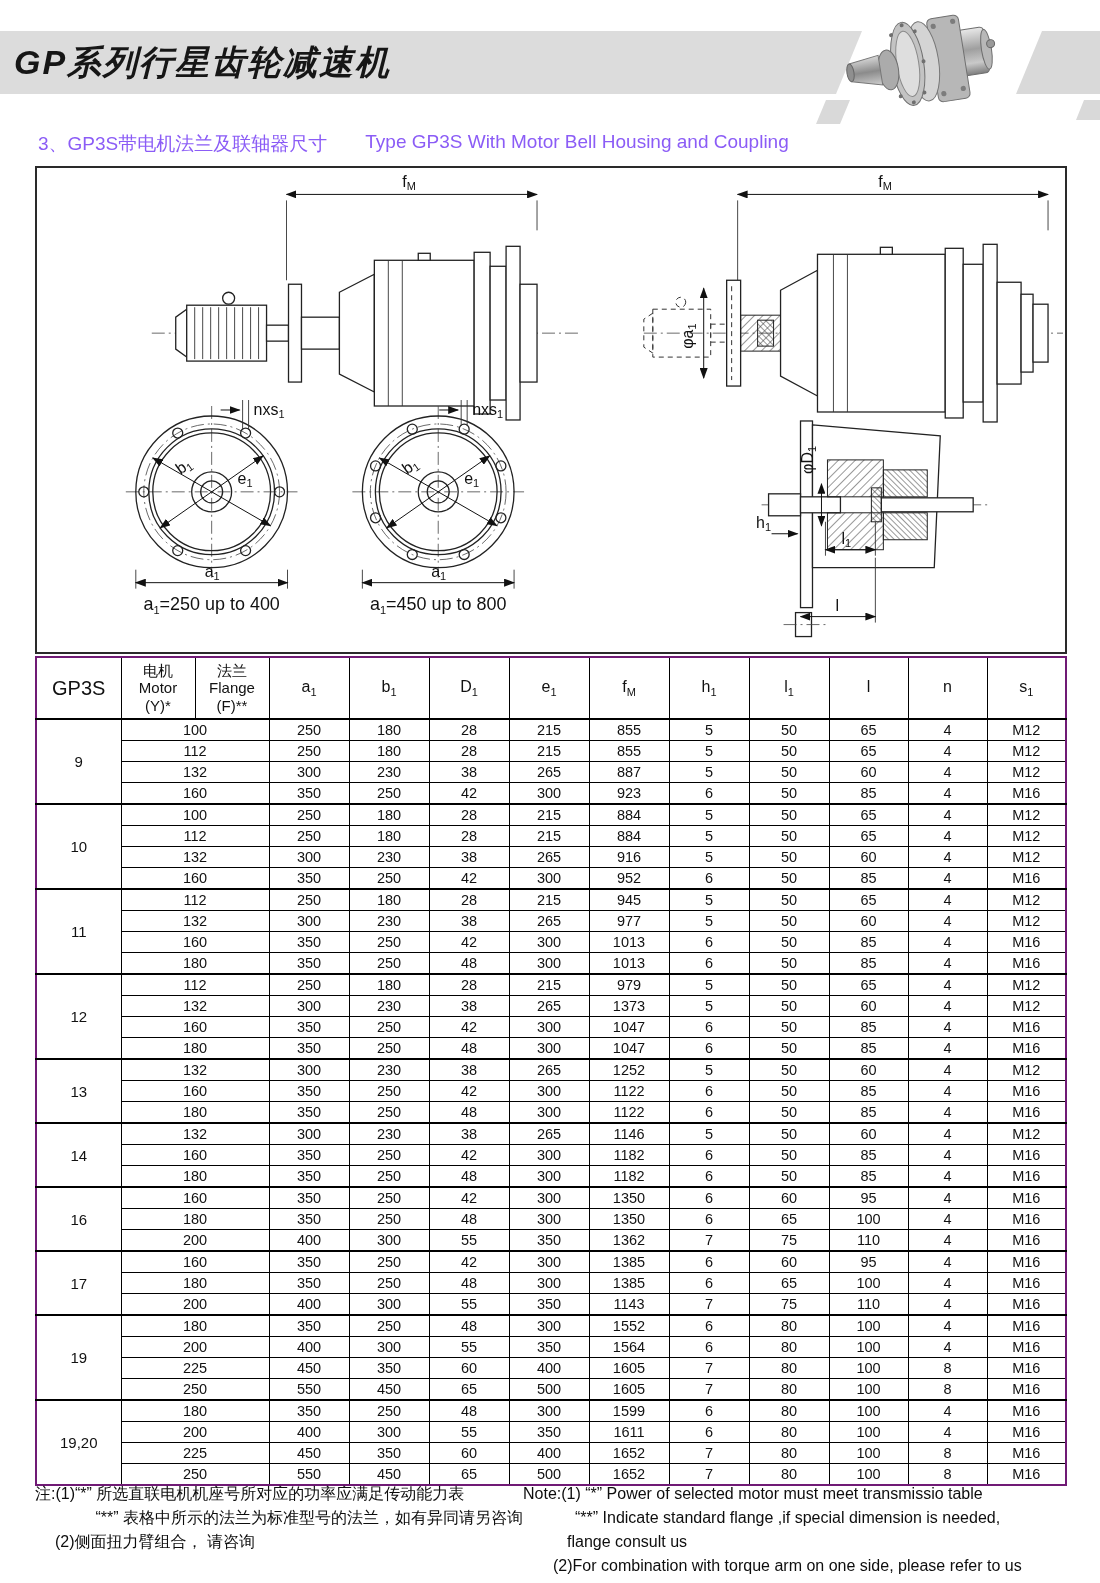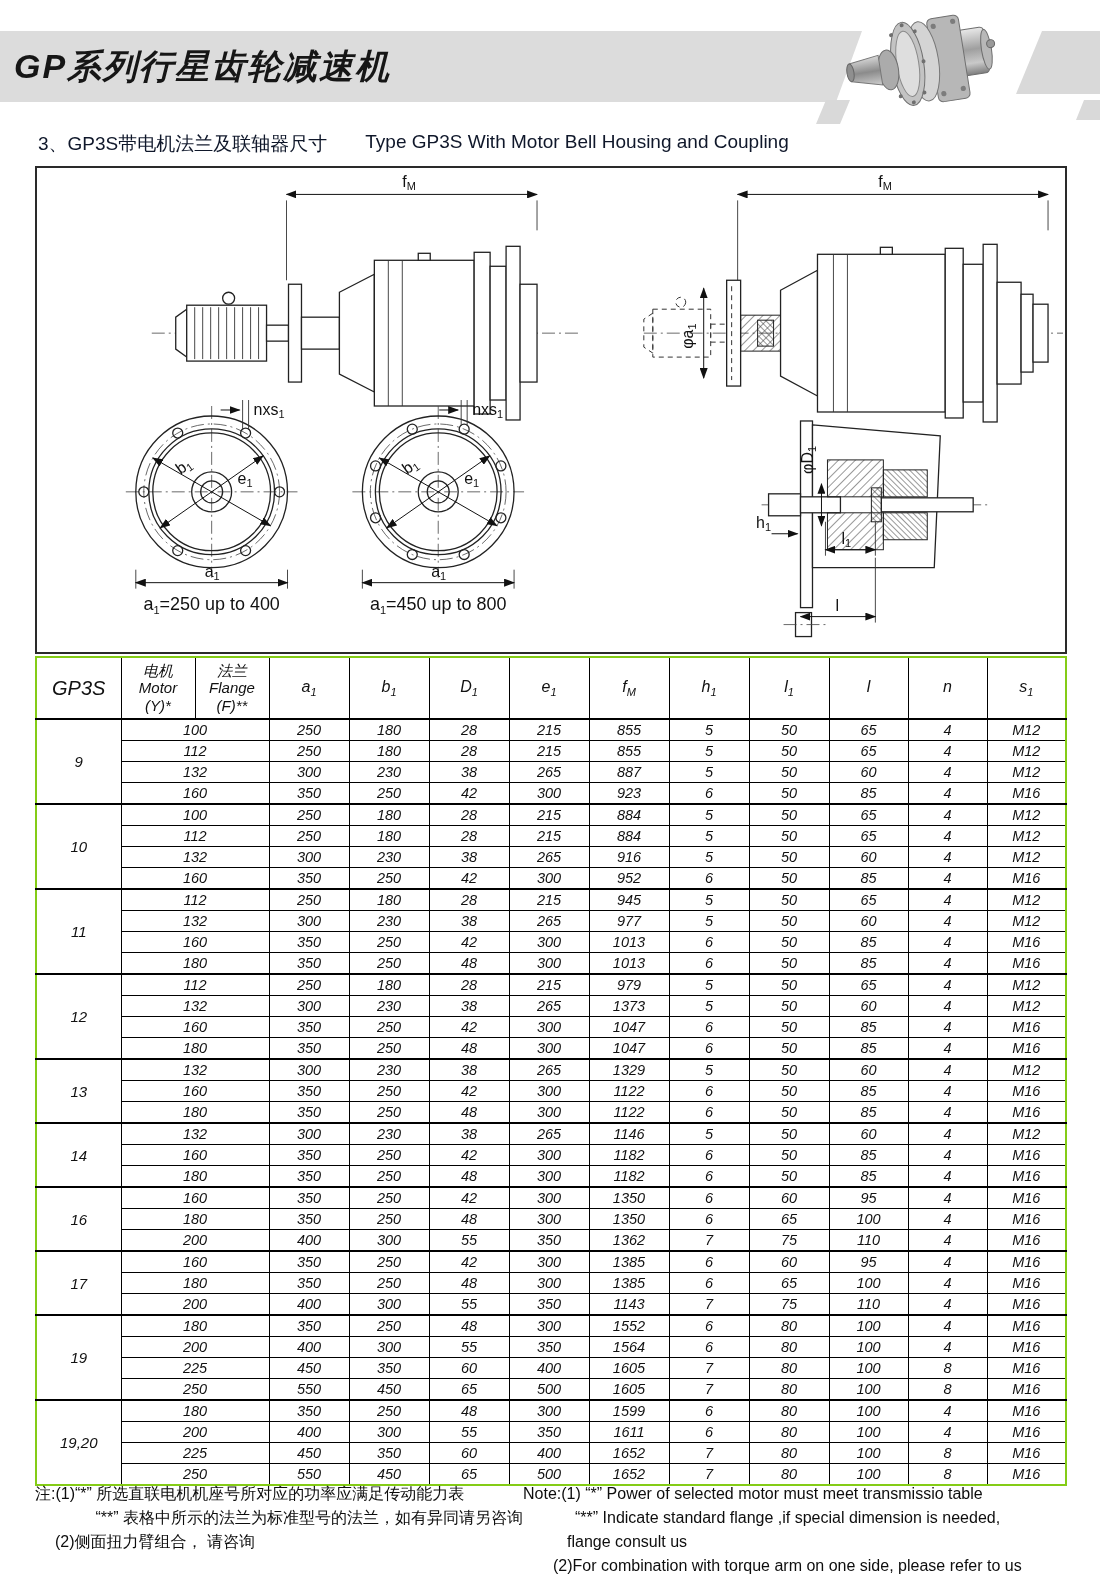--- a/index.html
+++ b/index.html
@@ -1,35 +1,35 @@
 <!DOCTYPE html>
 <html><head>
 <meta charset="utf-8">
 <style>
   html,body{margin:0;padding:0;background:#fff;}
   body{font-family:"Liberation Sans","DejaVu Sans",sans-serif;color:#111;}
   #page{position:relative;width:1100px;height:1583px;background:#fff;overflow:hidden;}
 
   
-  .title-band{position:absolute;left:0;top:31px;width:862px;height:71px;background:#dcdcdc;
+  .title-band{position:absolute;left:0;top:31px;width:862px;height:63px;background:#dcdcdc;
     clip-path:polygon(0 0,100% 0,calc(100% - 26px) 100%,0 100%);display:flex;align-items:center;}
   .title-band h1{margin:0 0 0 14px;font-size:34px;font-weight:bold;font-style:italic;
     letter-spacing:2px;color:#161616;}
   .para{position:absolute;background:#d9d9d9;}
   .para-right{left:1012px;top:31px;width:88px;height:63px;
     clip-path:polygon(30px 0,100% 0,100% 100%,4px 100%);}
   .para-acc1{left:816px;top:100px;width:34px;height:24px;
     clip-path:polygon(10px 0,100% 0,24px 100%,0 100%);}
   .para-acc2{left:1076px;top:100px;width:24px;height:20px;
     clip-path:polygon(8px 0,100% 0,100% 100%,0 100%);}
   .photo-wrap{position:absolute;left:836px;top:6px;width:180px;height:118px;}
 
   
   .section-title{position:absolute;left:38px;top:131px;width:1020px;display:flex;gap:38px;
-    font-size:19px;color:#0f172a;white-space:nowrap;}
+    font-size:19px;color:#8b5cf6;white-space:nowrap;}
 
   
   .drawing-panel{position:absolute;left:35px;top:166px;width:1028px;height:484px;
     border:2px solid #2a2a2a;background:#fff;}
   .drawing-panel svg{display:block;}
   .dlab{font-family:"Liberation Sans","DejaVu Sans",sans-serif;font-size:16px;fill:#111;}
   .dsub{font-size:11px;}
   .cap{font-family:"Liberation Sans","DejaVu Sans",sans-serif;font-size:18px;fill:#111;}
   .mline{stroke:#222;stroke-width:1.3;fill:#fff;}
   .mnofill{stroke:#222;stroke-width:1.3;fill:none;}
@@ -37,21 +37,21 @@
   .cl{stroke:#444;stroke-width:0.8;fill:none;stroke-dasharray:13 4 2 4;}
   .dashed{stroke:#333;stroke-width:1;fill:none;stroke-dasharray:5 4;}
   .dim{stroke:#111;stroke-width:1;fill:none;}
   .hatched{stroke:#222;stroke-width:1;}
 
   
   .spec-table{position:absolute;left:35px;top:656px;border-collapse:collapse;table-layout:fixed;
     width:1030px;background:#fff;}
   .spec-table td,.spec-table th{border:1px solid #000;text-align:center;vertical-align:middle;
     padding:0;font-weight:normal;overflow:hidden;}
-  .spec-table{border:2px solid #84cc16;font-style:italic;}
+  .spec-table{border:2px solid #701a75;}
   .spec-table thead th{border-bottom:2px solid #000;height:60px;font-size:15px;line-height:1.15;}
   .spec-table thead th.gp3s-h{font-size:20px;}
   .spec-table thead th.dim-h{font-size:16px;}
   .spec-table tbody td{height:20px;font-size:14.5px;}
   .spec-table tbody tr.group-start td{border-top:2px solid #000;}
   .spec-table td.size-cell{font-size:15px;}
   sub{font-size:11px;}
 
   
   .notes{position:absolute;top:1482px;left:35px;width:1050px;display:flex;font-size:16px;
@@ -574,21 +574,21 @@
           <td>4</td>
           <td>M16</td>
         </tr>
         <tr class="group-start">
           <td class="size-cell" rowspan="3">13</td>
           <td colspan="2">132</td>
           <td>300</td>
           <td>230</td>
           <td>38</td>
           <td>265</td>
-          <td>1329</td>
+          <td>1252</td>
           <td>5</td>
           <td>50</td>
           <td>60</td>
           <td>4</td>
           <td>M12</td>
         </tr>
         <tr>
           <td colspan="2">160</td>
           <td>350</td>
           <td>250</td>

